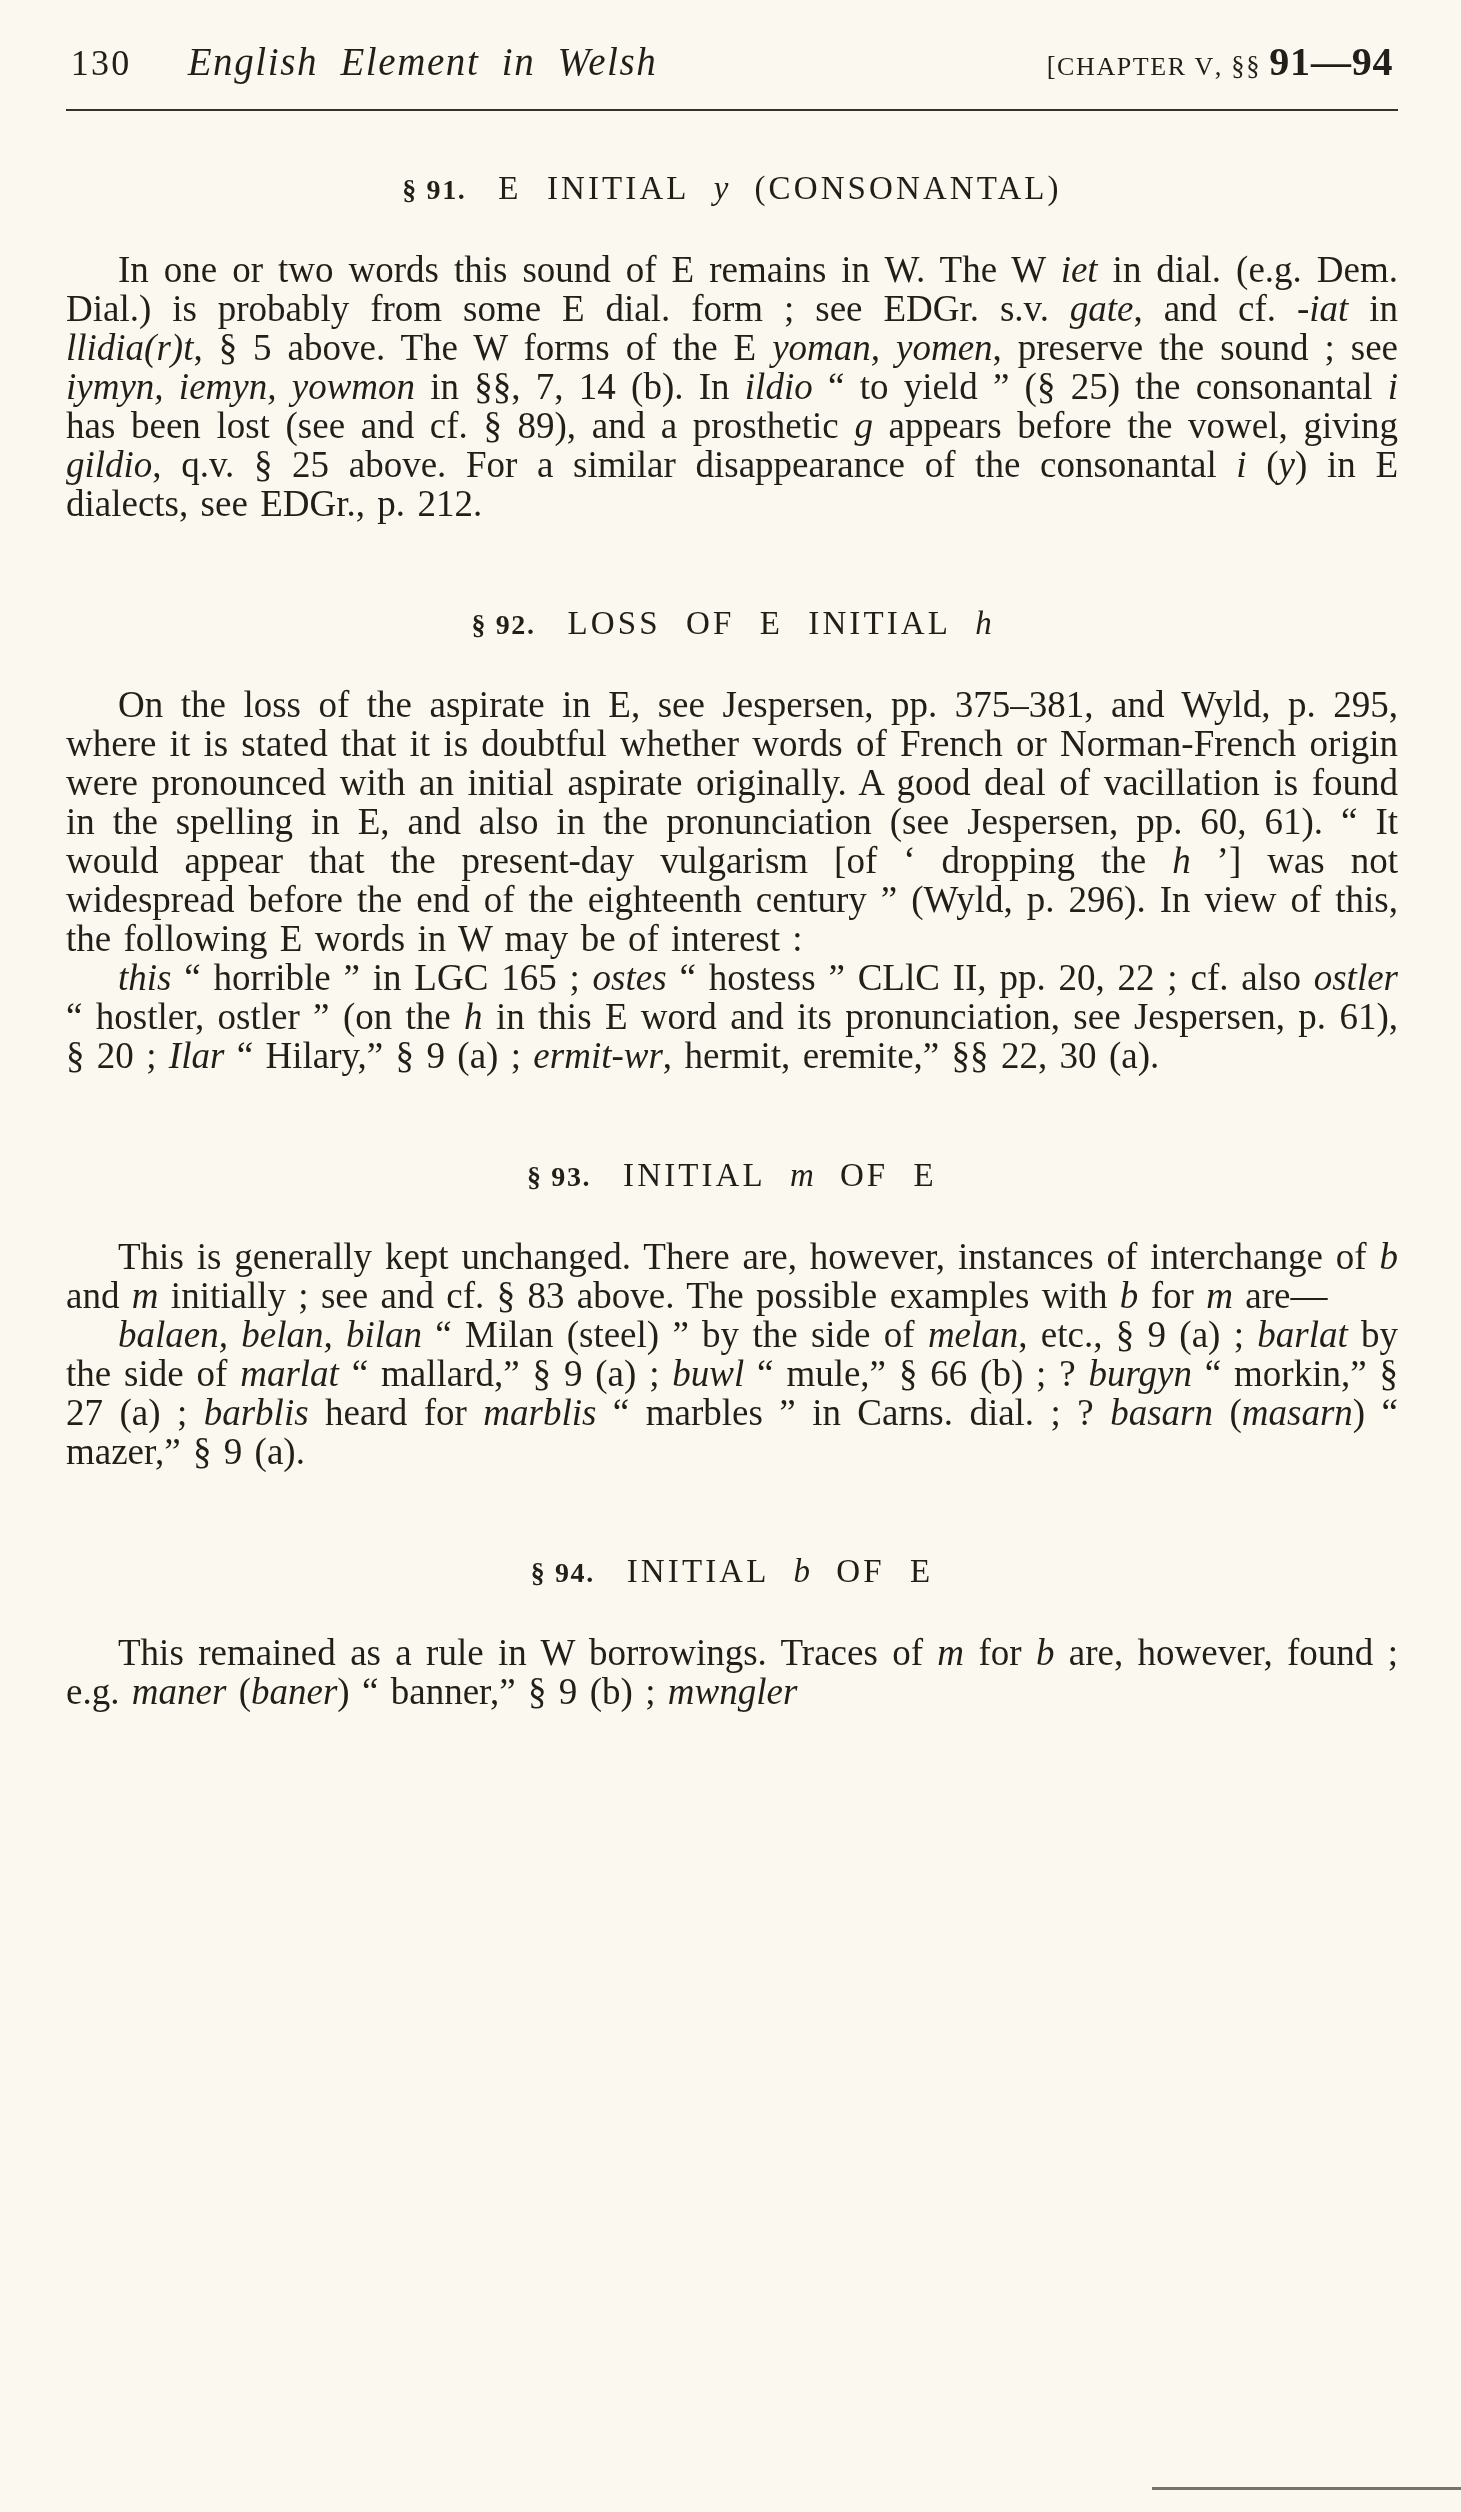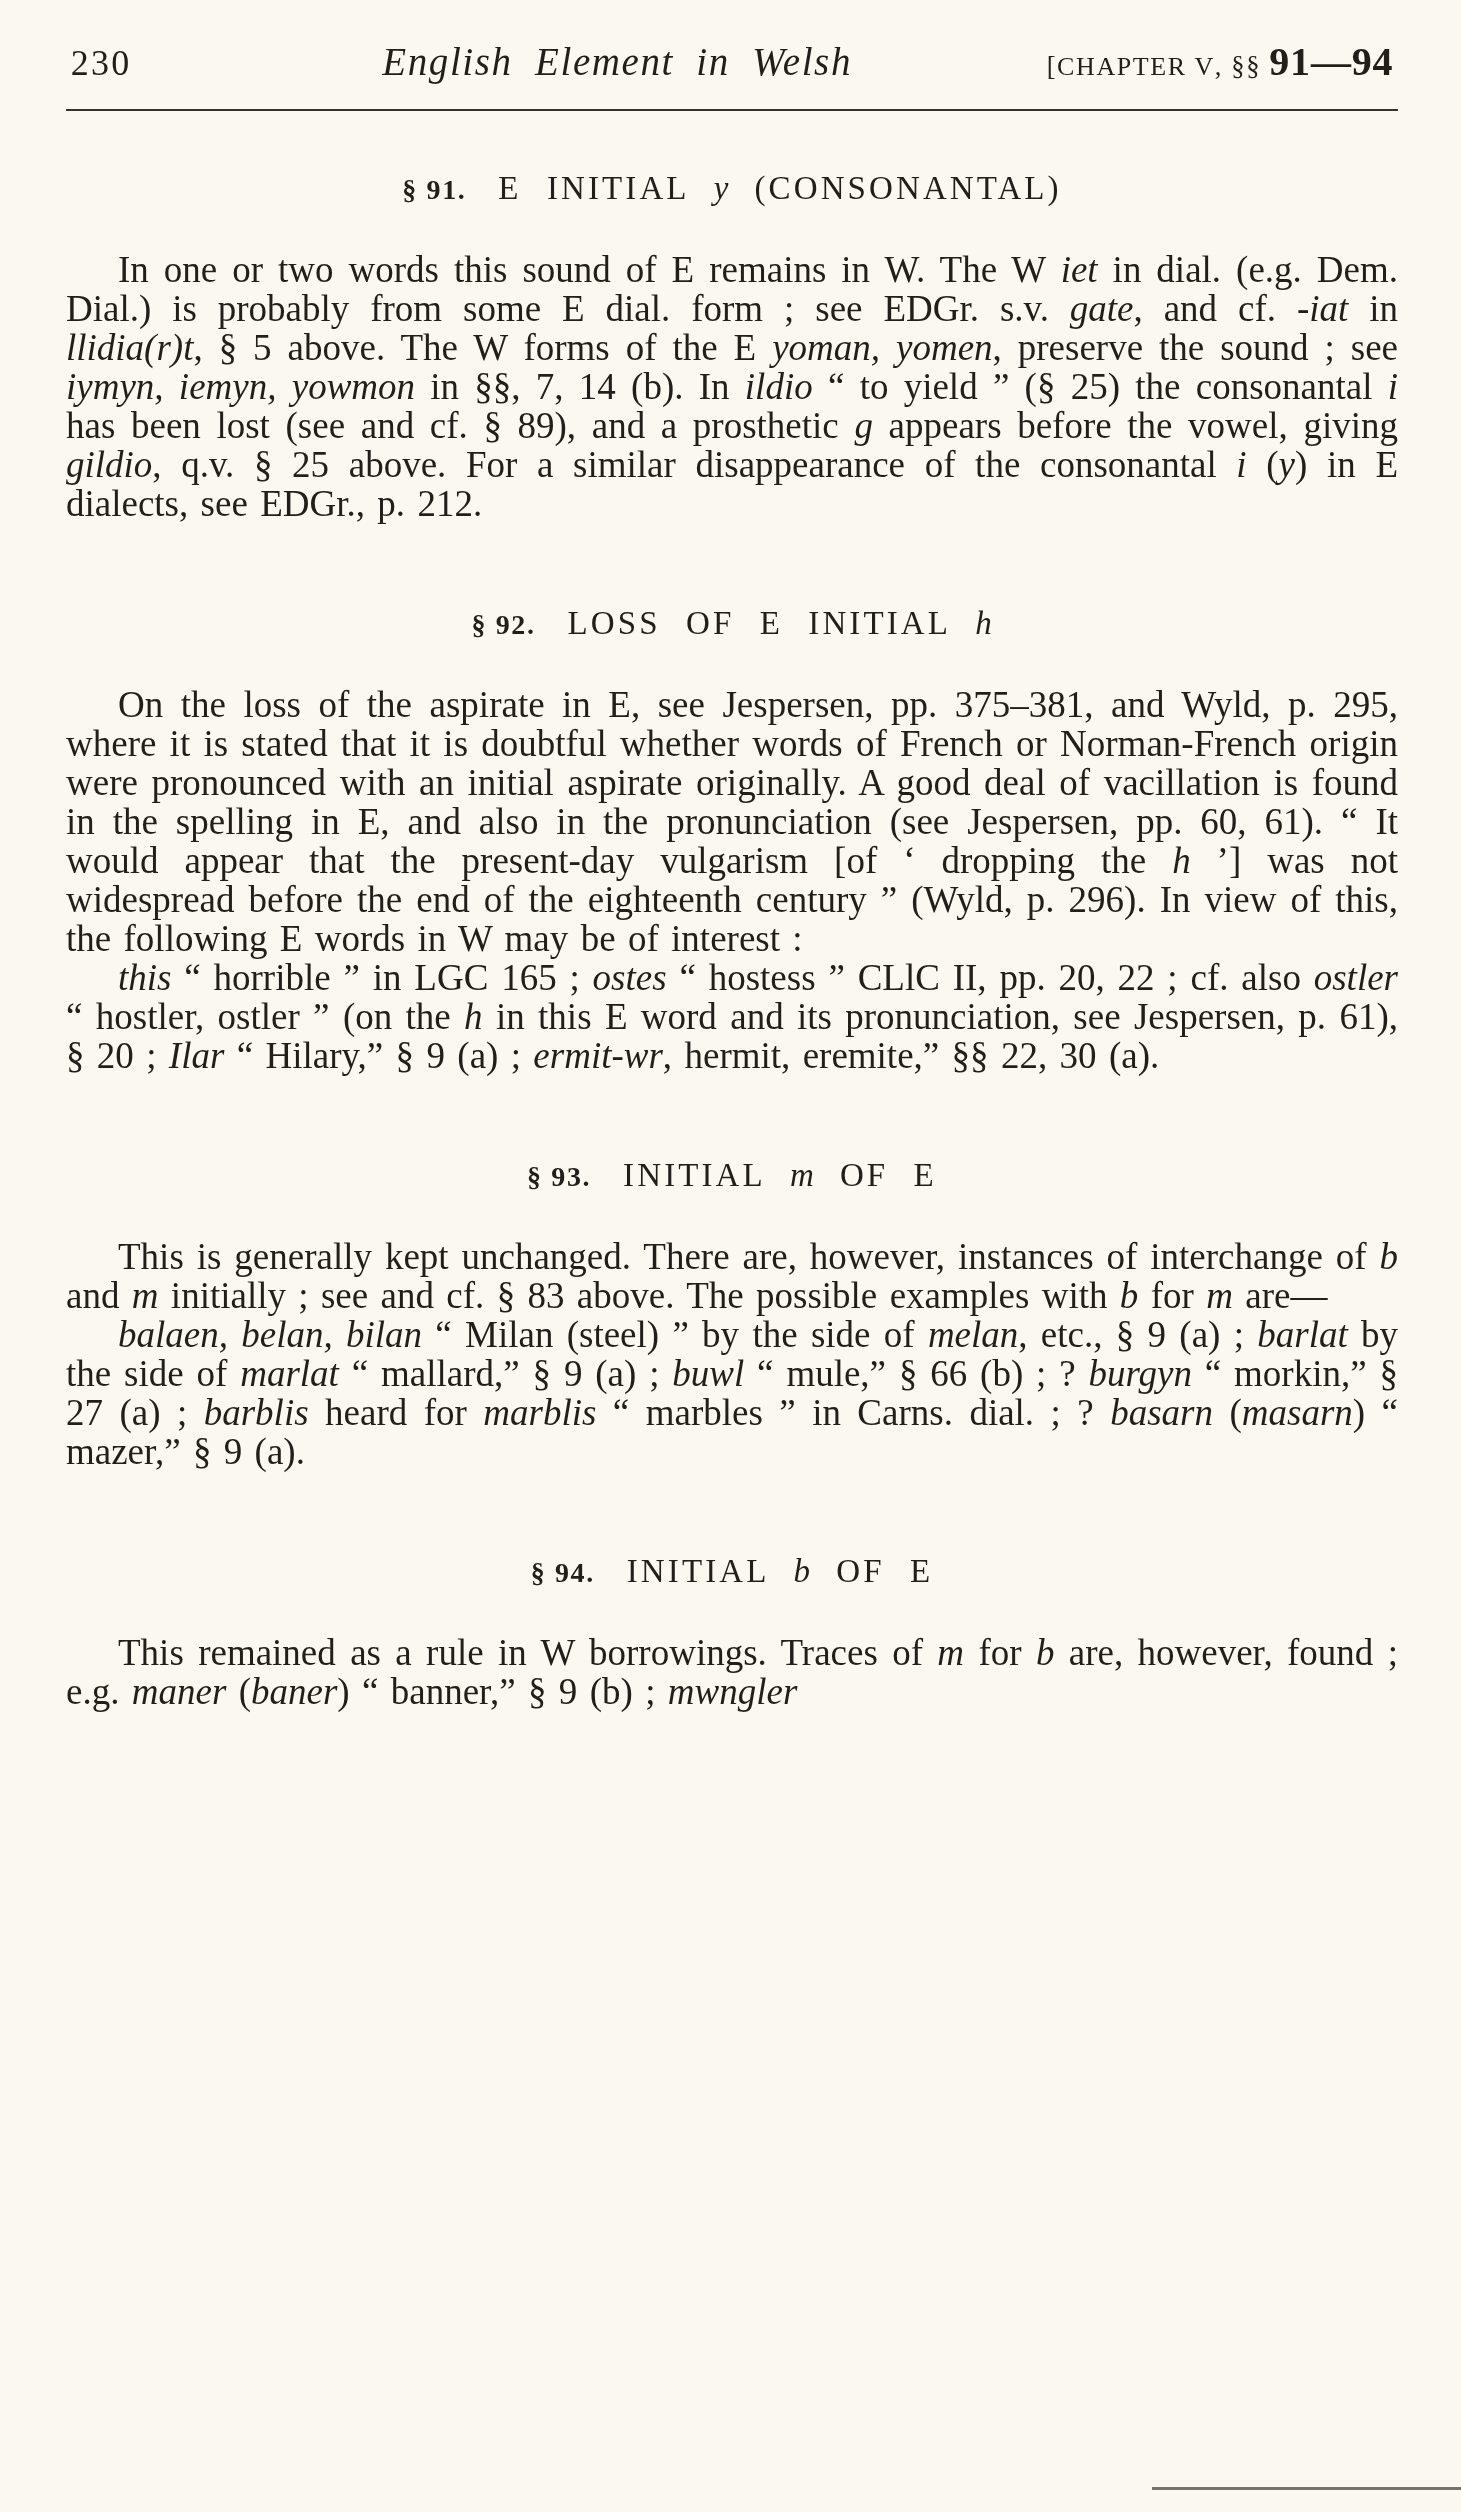--- a/index.html
+++ b/index.html
@@ -25,21 +25,21 @@
     align-items: baseline;
     padding: 0 4.7px;
   }
   .page-number {
     font-size: 36px;
     letter-spacing: 2.3px;
     min-width: 117px;
   }
   .running-title {
     flex: 1;
-    text-align: center;
+    text-align: left;
     font-style: italic;
     font-size: 39px;
     letter-spacing: 1.6px;
     word-spacing: 11px;
   }
   .chapter-ref {
     font-size: 26.6px;
     letter-spacing: 1.6px;
     white-space: nowrap;
   }
@@ -90,21 +90,21 @@
     background: #55504a;
     opacity: 0.8;
   }
 </style>
 </head>
 <body>
 
 <div class="page">
 
   <div class="page-header">
-    <span class="page-number">230</span>
+    <span class="page-number">130</span>
     <span class="running-title">English Element in Welsh</span>
     <span class="chapter-ref">[<span class="sc">CHAPTER V</span>, §§ <b>91—94</b></span>
   </div>
   <hr class="header-rule">
 
   <section>
     <h2 class="sect-heading first">
       <span class="sect-mark">§ 91.</span>
       <span class="sect-title">E INITIAL <i>y</i> (CONSONANTAL)</span>
     </h2>

